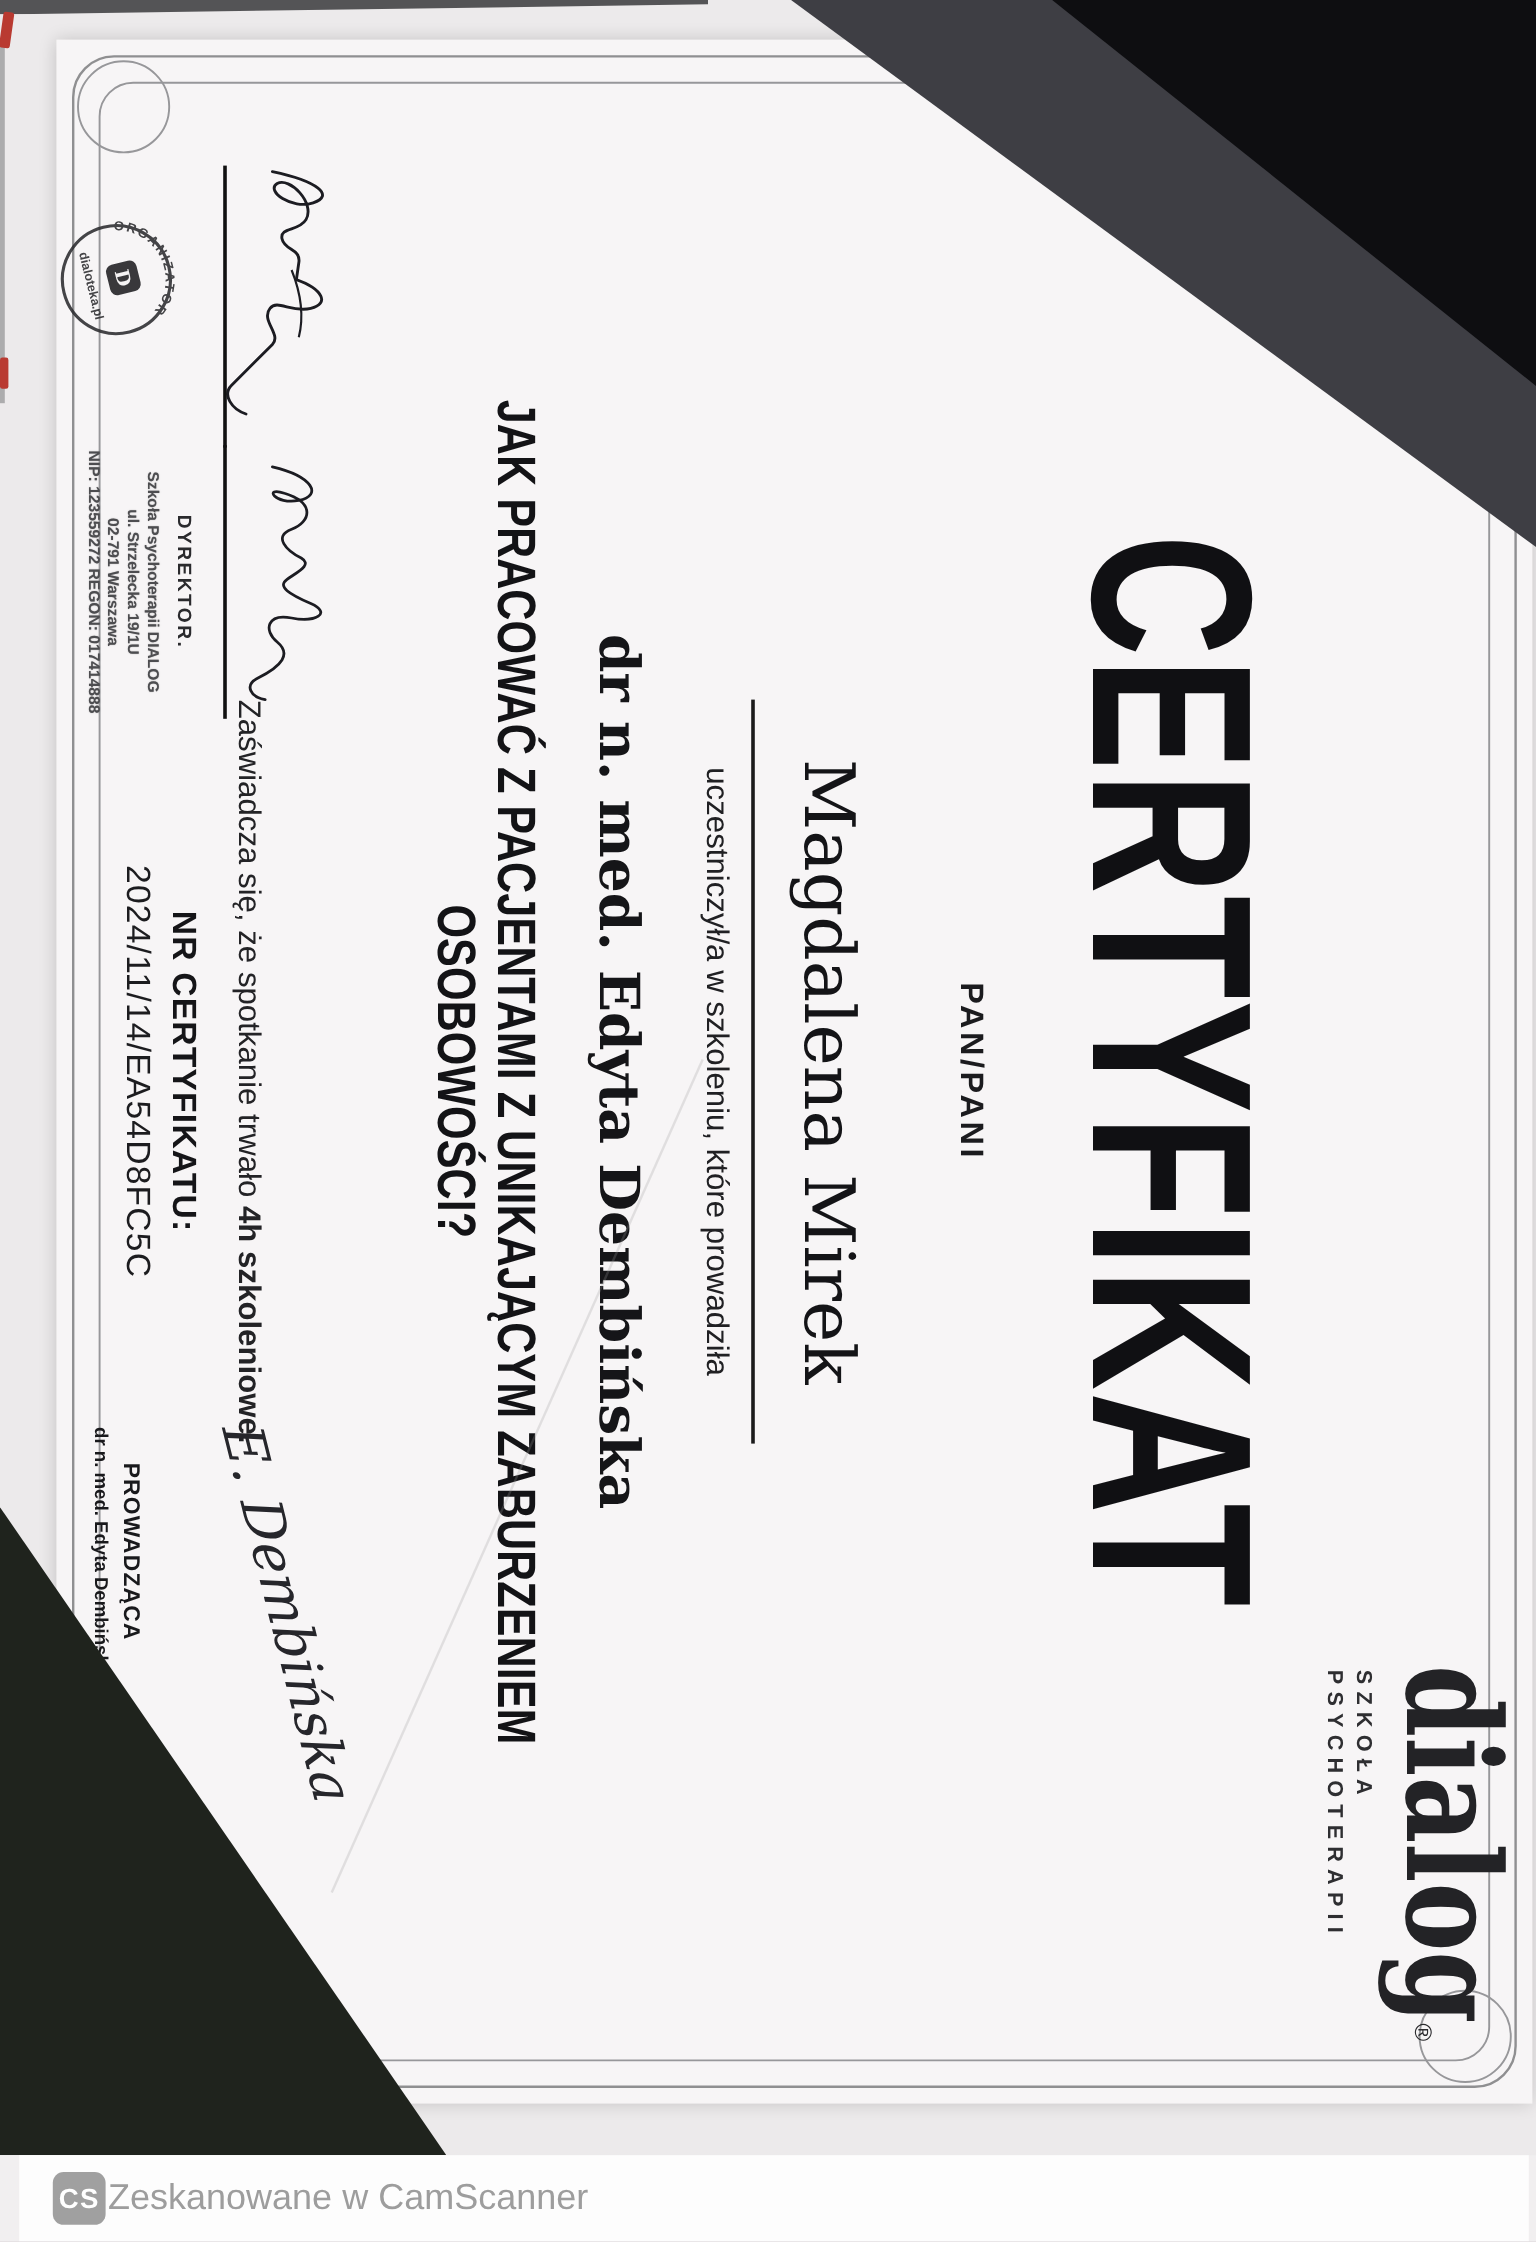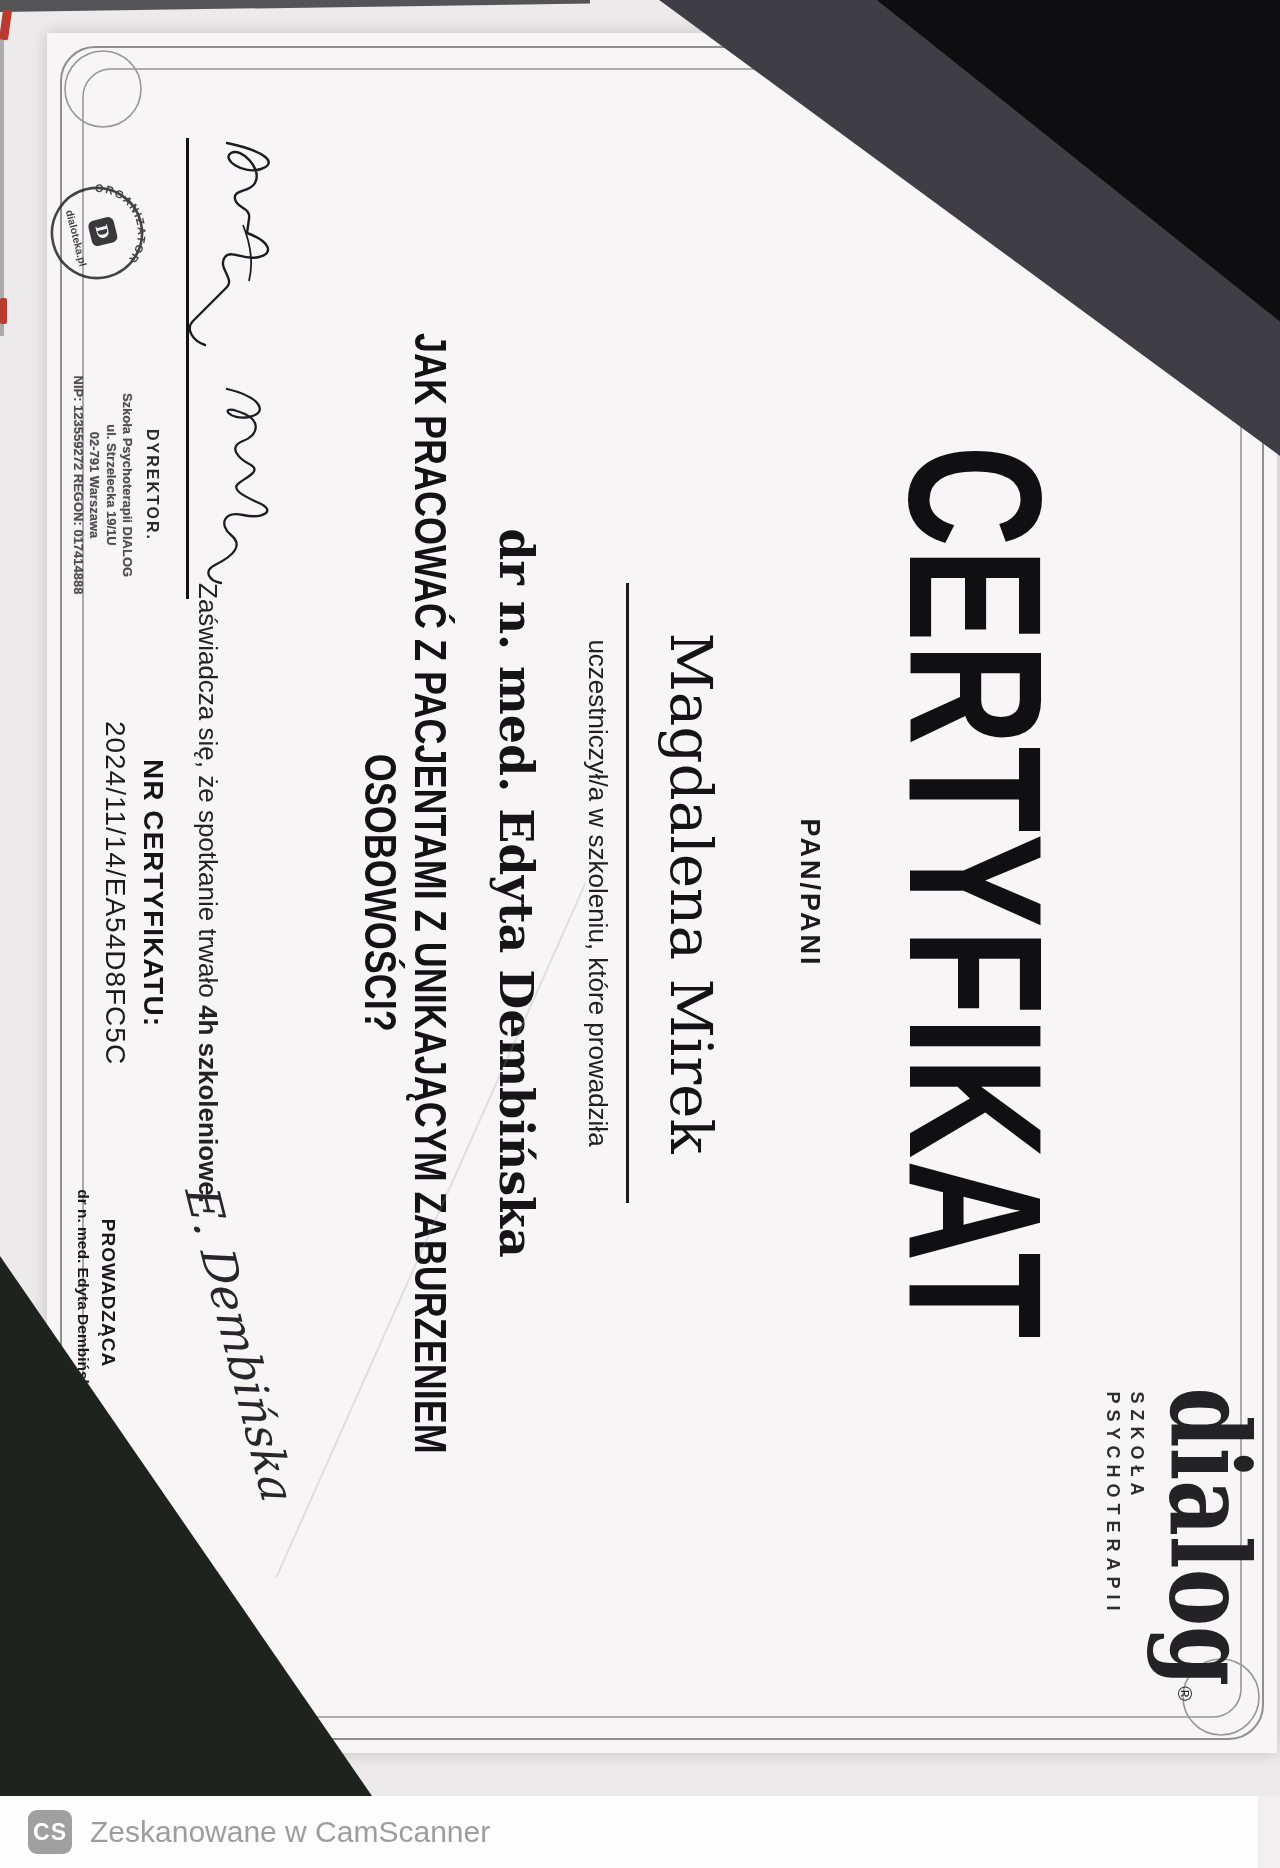--- a/index.html
+++ b/index.html
@@ -64,26 +64,26 @@
       clip-path:polygon(0 0,100% 100%,0 100%);}
   #top-edge{left:0;top:0;width:590px;height:12px;background:#3a3a3c;opacity:.85;
       clip-path:polygon(0 0,100% 0,100% 30%,0 100%);}
   #left-edge{left:0;top:36px;width:4px;height:300px;background:#78787a;opacity:.55;}
   .red-mark{position:absolute;background:#b93a31;border-radius:2px;}
   #red1{left:1px;top:10px;width:9px;height:30px;transform:rotate(8deg);}
   #red2{left:0;top:298px;width:7px;height:26px;}
   #crease{position:absolute;left:430px;top:850px;width:2px;height:760px;background:#9a9a9a;
       opacity:.25;transform:rotate(24deg);}
   
-  #cam-bar{position:absolute;left:0;top:1796px;width:1258px;height:72px;background:#fdfdfd;
+  #cam-bar{position:absolute;left:16px;top:1796px;width:1258px;height:72px;background:#fdfdfd;
       display:flex;align-items:center;}
   .cs-badge{width:44px;height:44px;margin-left:28px;border-radius:9px;background:#a0a0a0;
       color:#ffffff;font-weight:bold;font-size:23px;display:flex;align-items:center;
       justify-content:center;letter-spacing:1px;}
-  .cs-text{margin-left:18px;font-size:30px;color:#9d9d9d;}
+  .cs-text{margin-left:2px;font-size:30px;color:#9d9d9d;}
 </style>
 </head>
 <body>
 
 <div id="page">
   <div id="scan">
 
     <div id="cert">
 
       <svg class="frame" width="1720" height="1230" viewBox="0 0 1720 1230">

